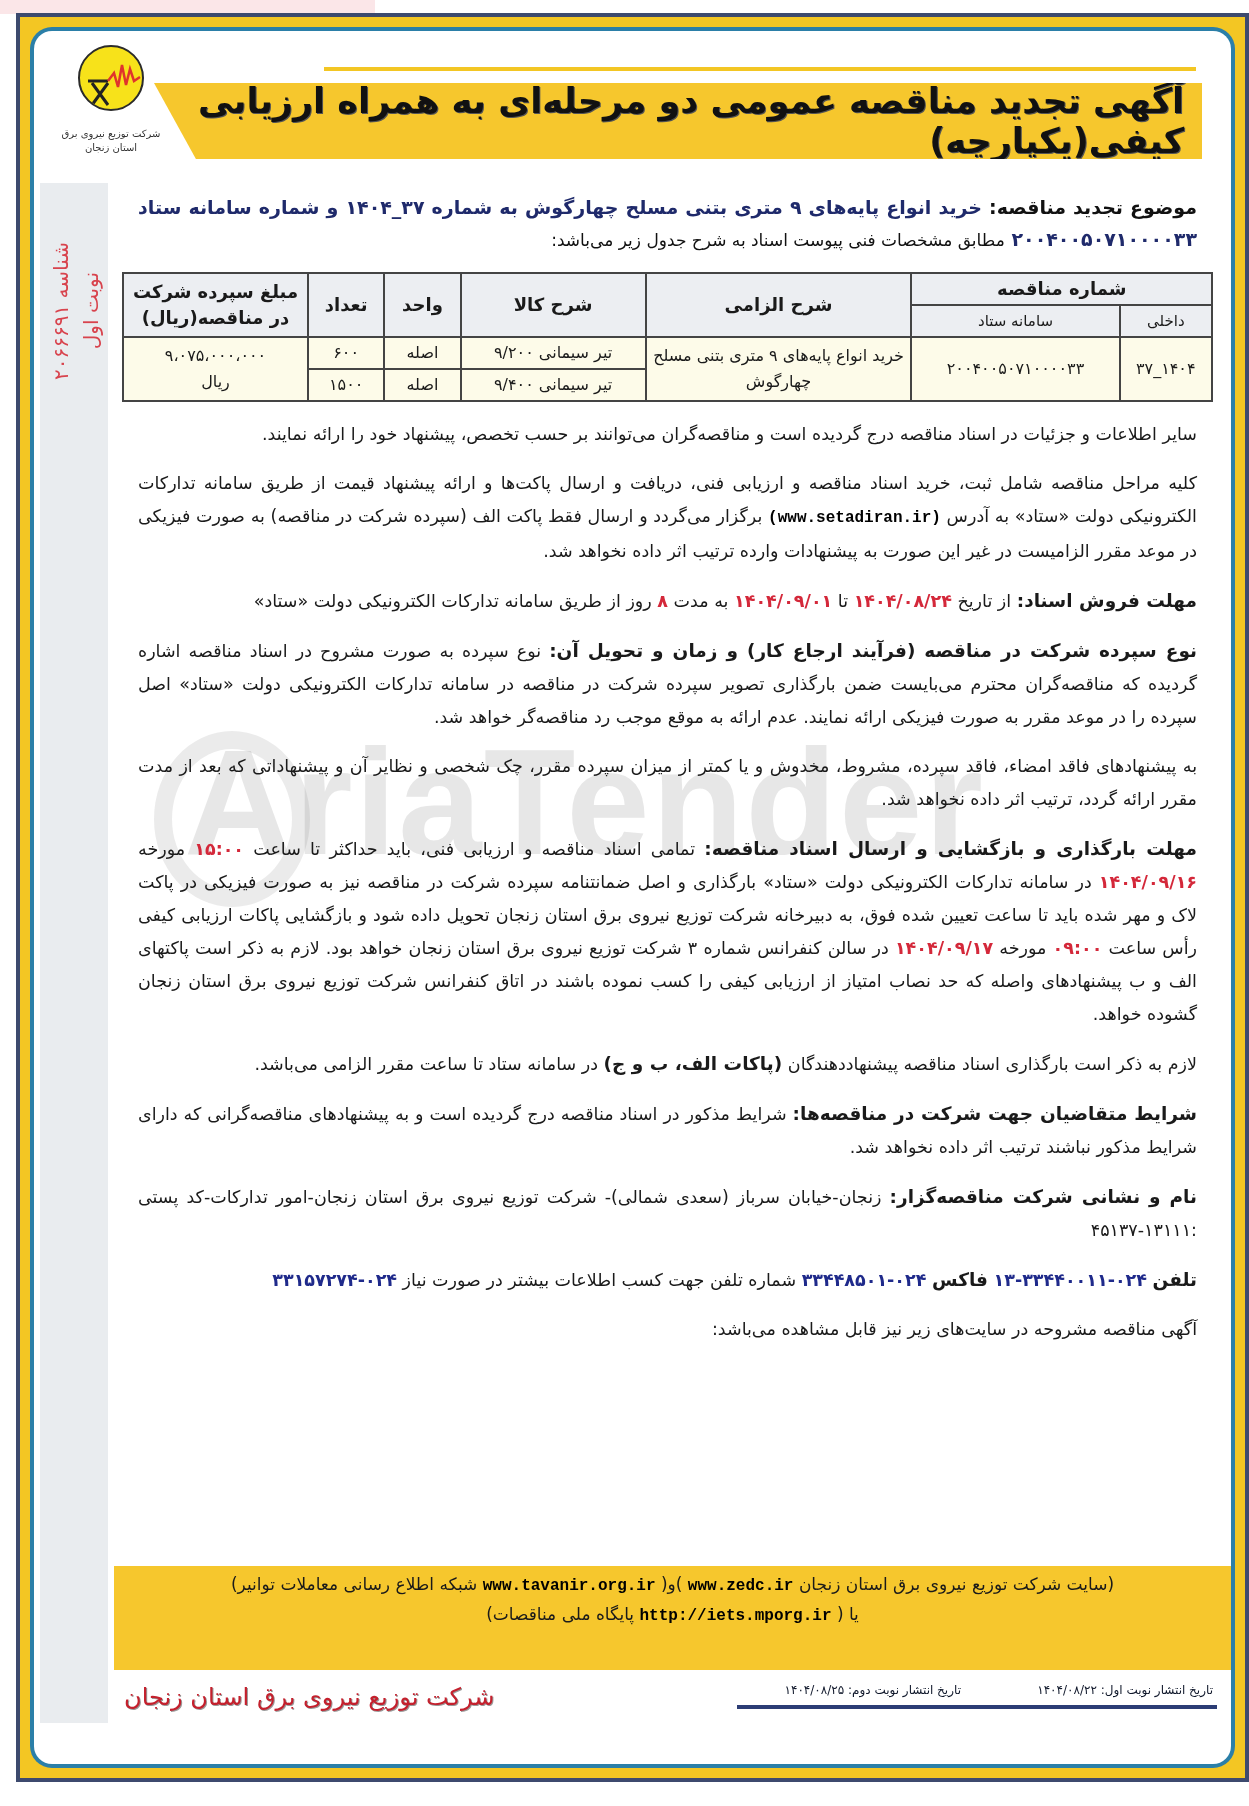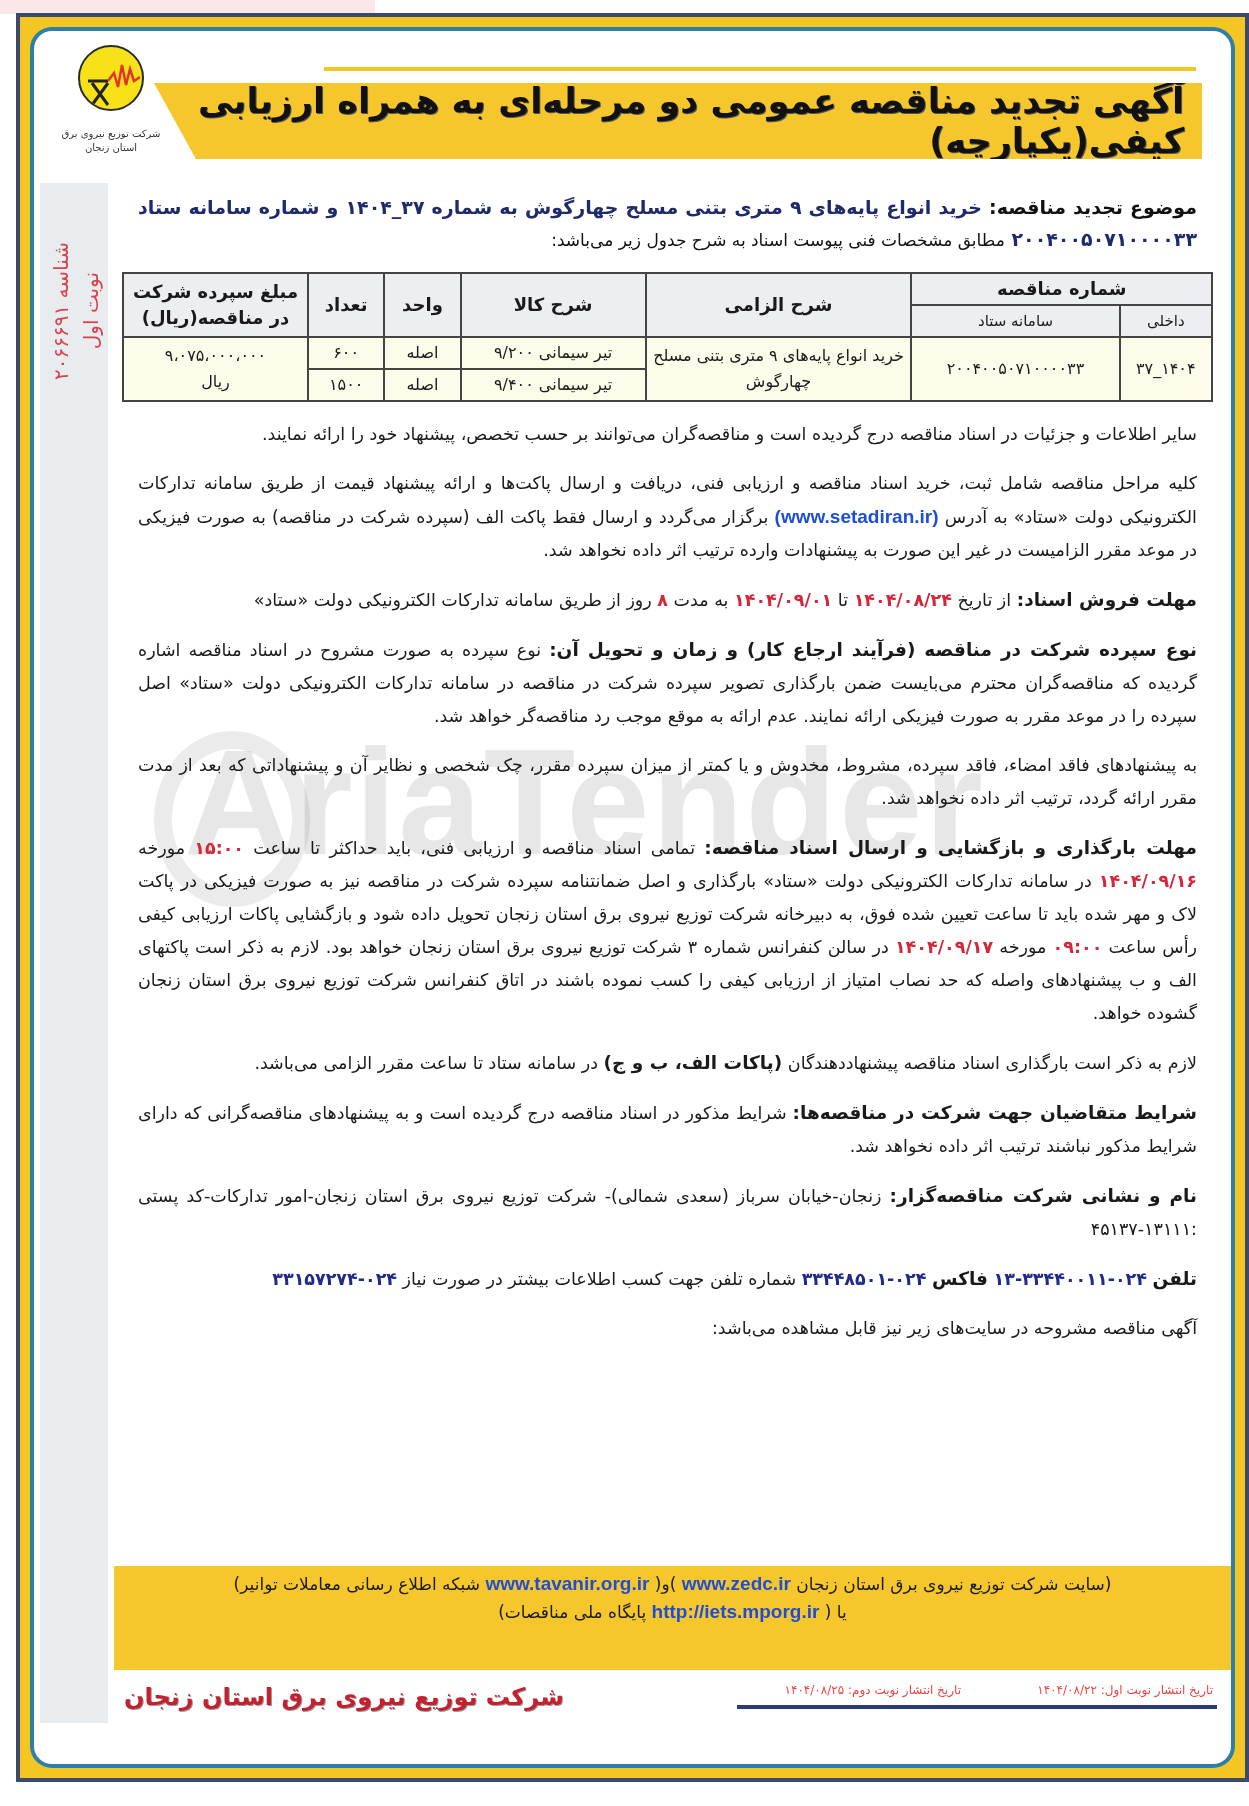--- a/index.html
+++ b/index.html
@@ -64,42 +64,42 @@
     width:100%; border-collapse:collapse; margin:10px 0 6px 0; direction:rtl; font-size:16px;
   }
   table.tender th, table.tender td { border:2px solid #444; text-align:center; padding:2px 4px; line-height:26px; }
   table.tender th { background:#eceef2; font-weight:bold; font-size:18px; }
   table.tender th.sub { font-weight:normal; font-size:15px;border-radius:6px; }
   table.tender td { background:#fdfbe9; }
   p { margin:16px; }
   .b { font-weight:bold; font-size:18.5px; }
   .red { color:#d4283a; font-weight:bold; }
   .blue { color:#1f2a8b; font-weight:bold; }
-  .url { color:#1d4ed8; font-family:Liberation Sans, sans-serif; font-weight:bold; font-size:19px; }
+  .url { color:#000000; font-family:Liberation Mono, monospace; font-weight:bold; font-size:16px; }
   .watermark {
     position:absolute; left:150px; top:685px; font-family:"Liberation Sans", sans-serif; font-weight:bold;
     font-size:150px; color:rgba(120,120,120,0.18); letter-spacing:2px; pointer-events:none; white-space:nowrap;
   }
   .wm-ring {
     position:absolute; left:120px; top:700px; width:120px; height:140px; border:18px solid rgba(120,120,120,0.15);
     border-radius:50%; pointer-events:none;
   }
   .yellow-box {
     position:absolute; left:80px; right:0px; top:1535px; height:100px; background:#f6c72d;
     direction:rtl; text-align:center; font-size:17px; line-height:28px; padding-top:4px;
   }
   .bottom {
     position:absolute; left:80px; right:10px; top:1640px; height:70px; direction:rtl;
   }
-  .pub { position:absolute; top:12px; font-size:12px; color:#ef4444; }
+  .pub { position:absolute; top:12px; font-size:12px; color:#0f172a; }
   .pub1 { right:8px;margin-left:24px; }
   .pub2 { right:260px; }
   .pub-line { position:absolute; right:4px; top:34px; width:480px; height:4px; background:#2c3d75; }
   .company {
-    position:absolute; left:10px; top:12px; font-weight:bold; font-size:24px; color:#c4202d; text-shadow:1px 1px 0 #999;
+    position:absolute; left:10px; top:12px; font-weight:normal; font-size:24px; color:#c4202d; text-shadow:1px 1px 0 #999;
   }
 </style>
 </head>
 <body>
 
 <div class="top-overlay"></div>
 
 <div class="frame-outer">
  <div class="frame-yellow">
   <div class="frame-blue">

